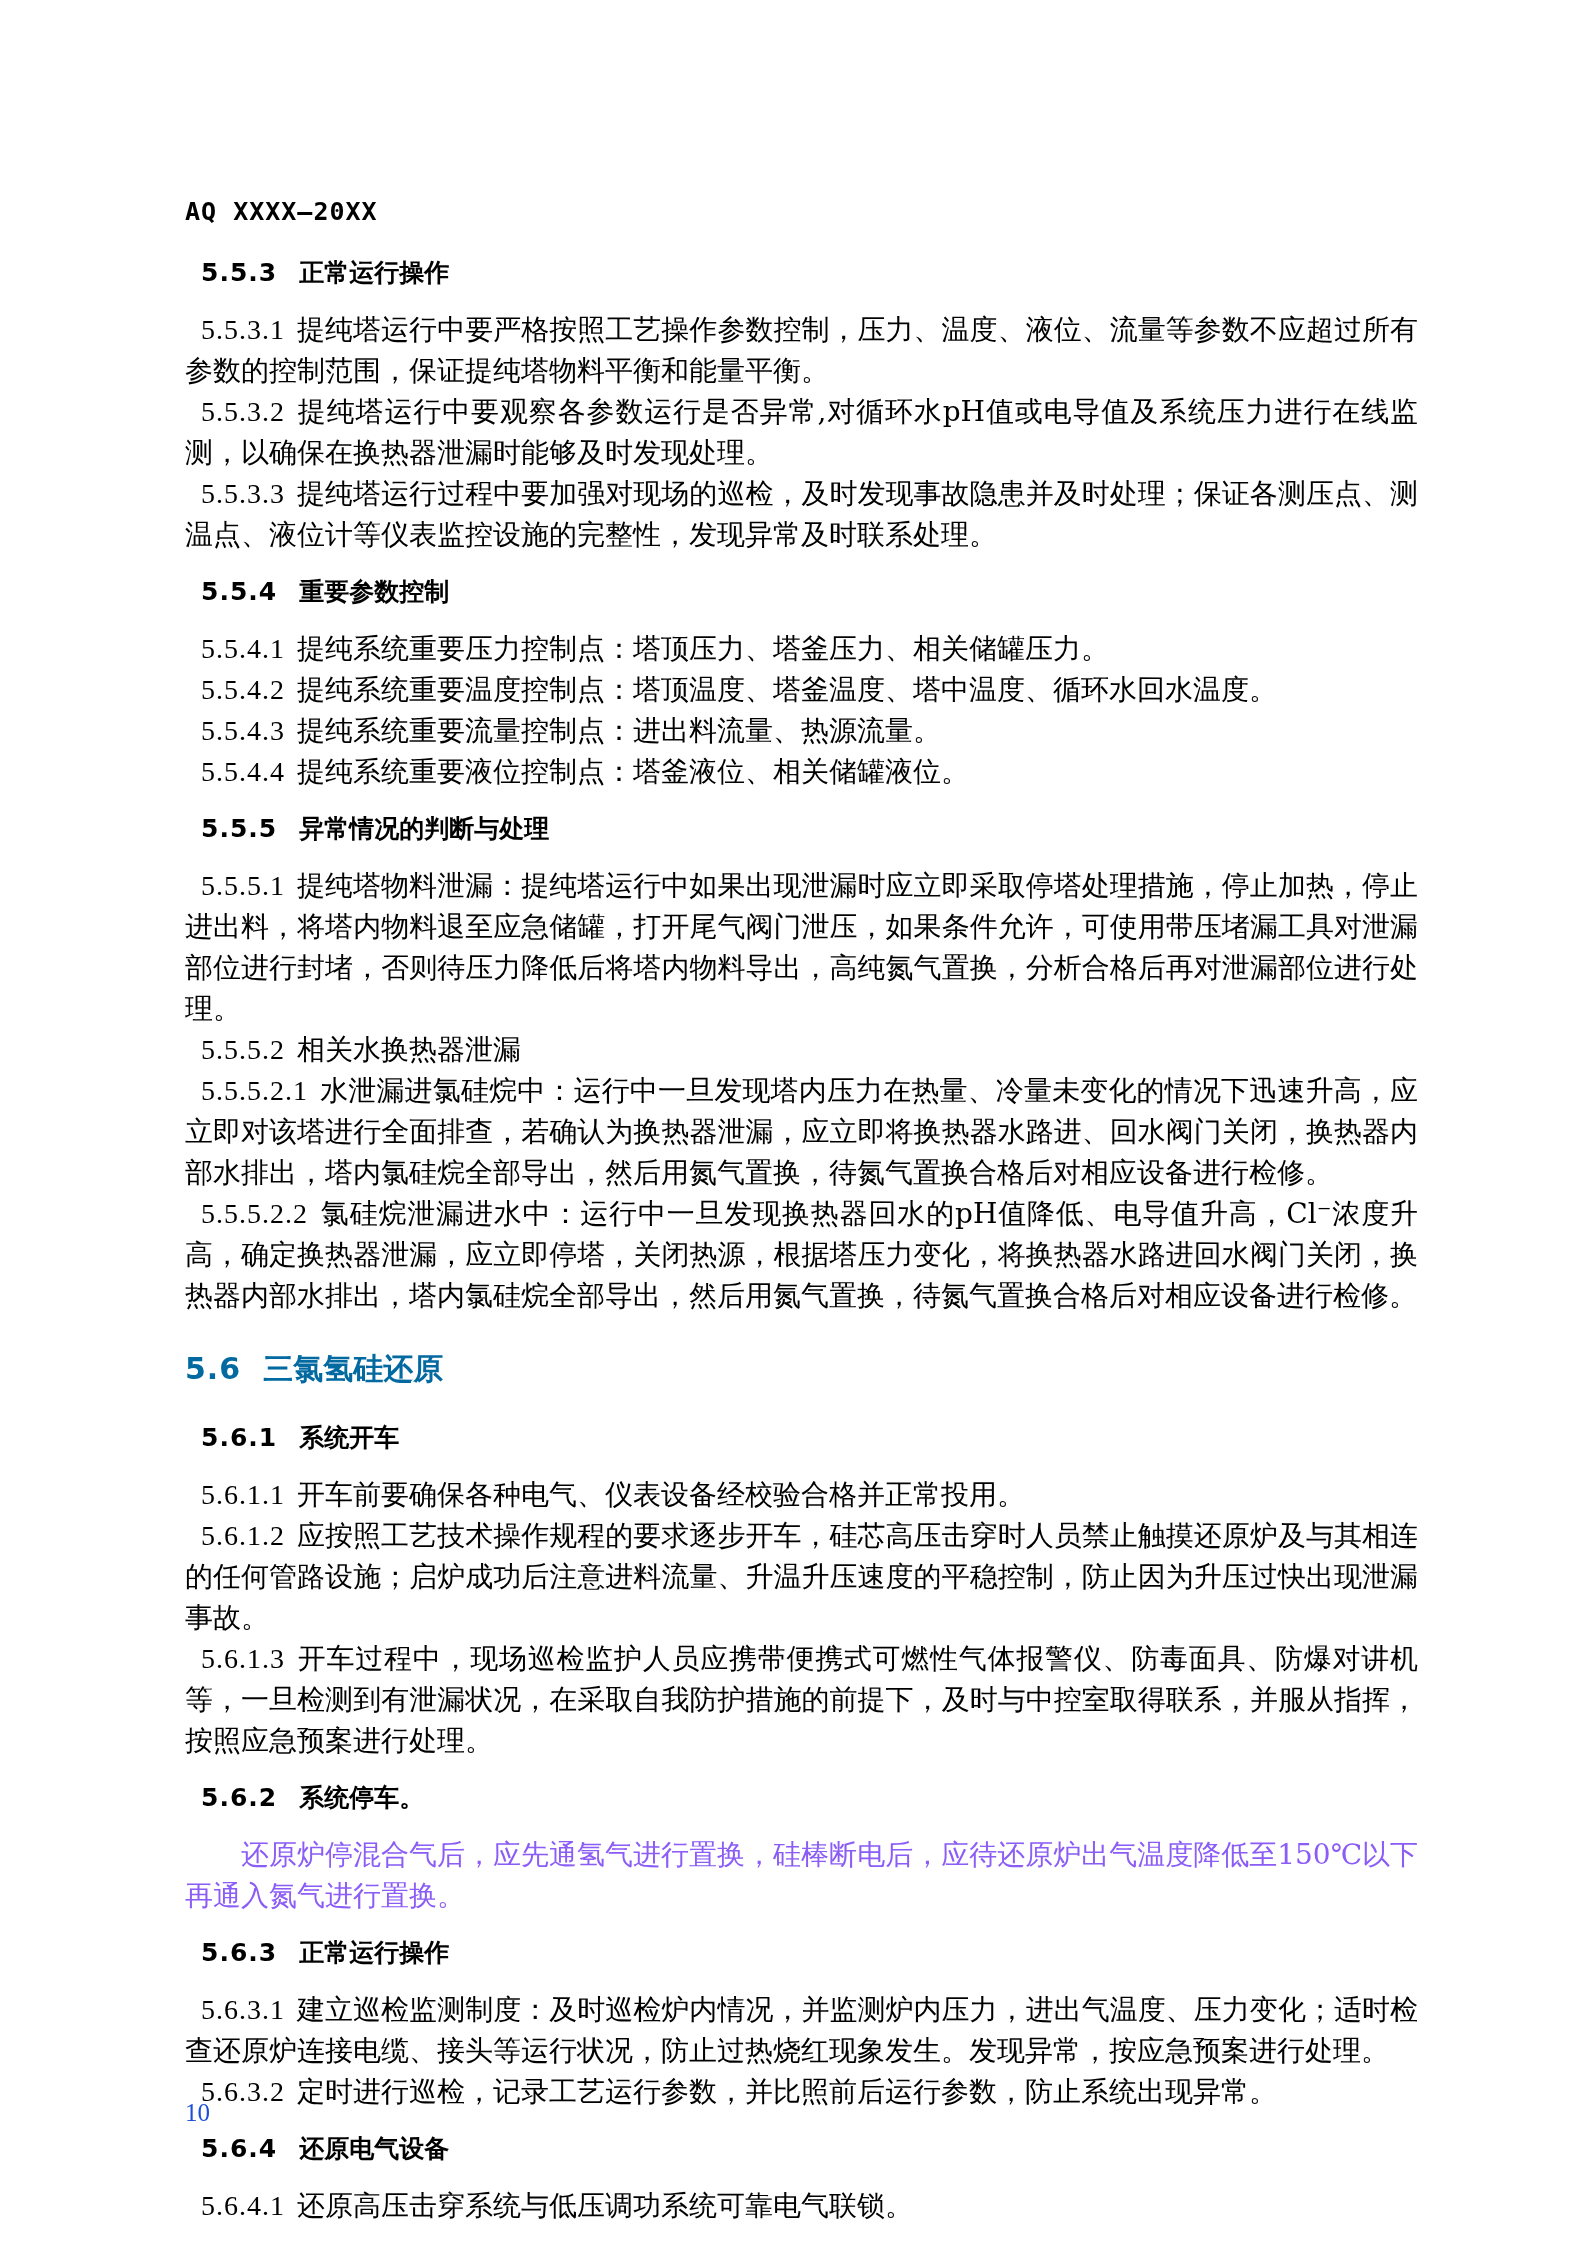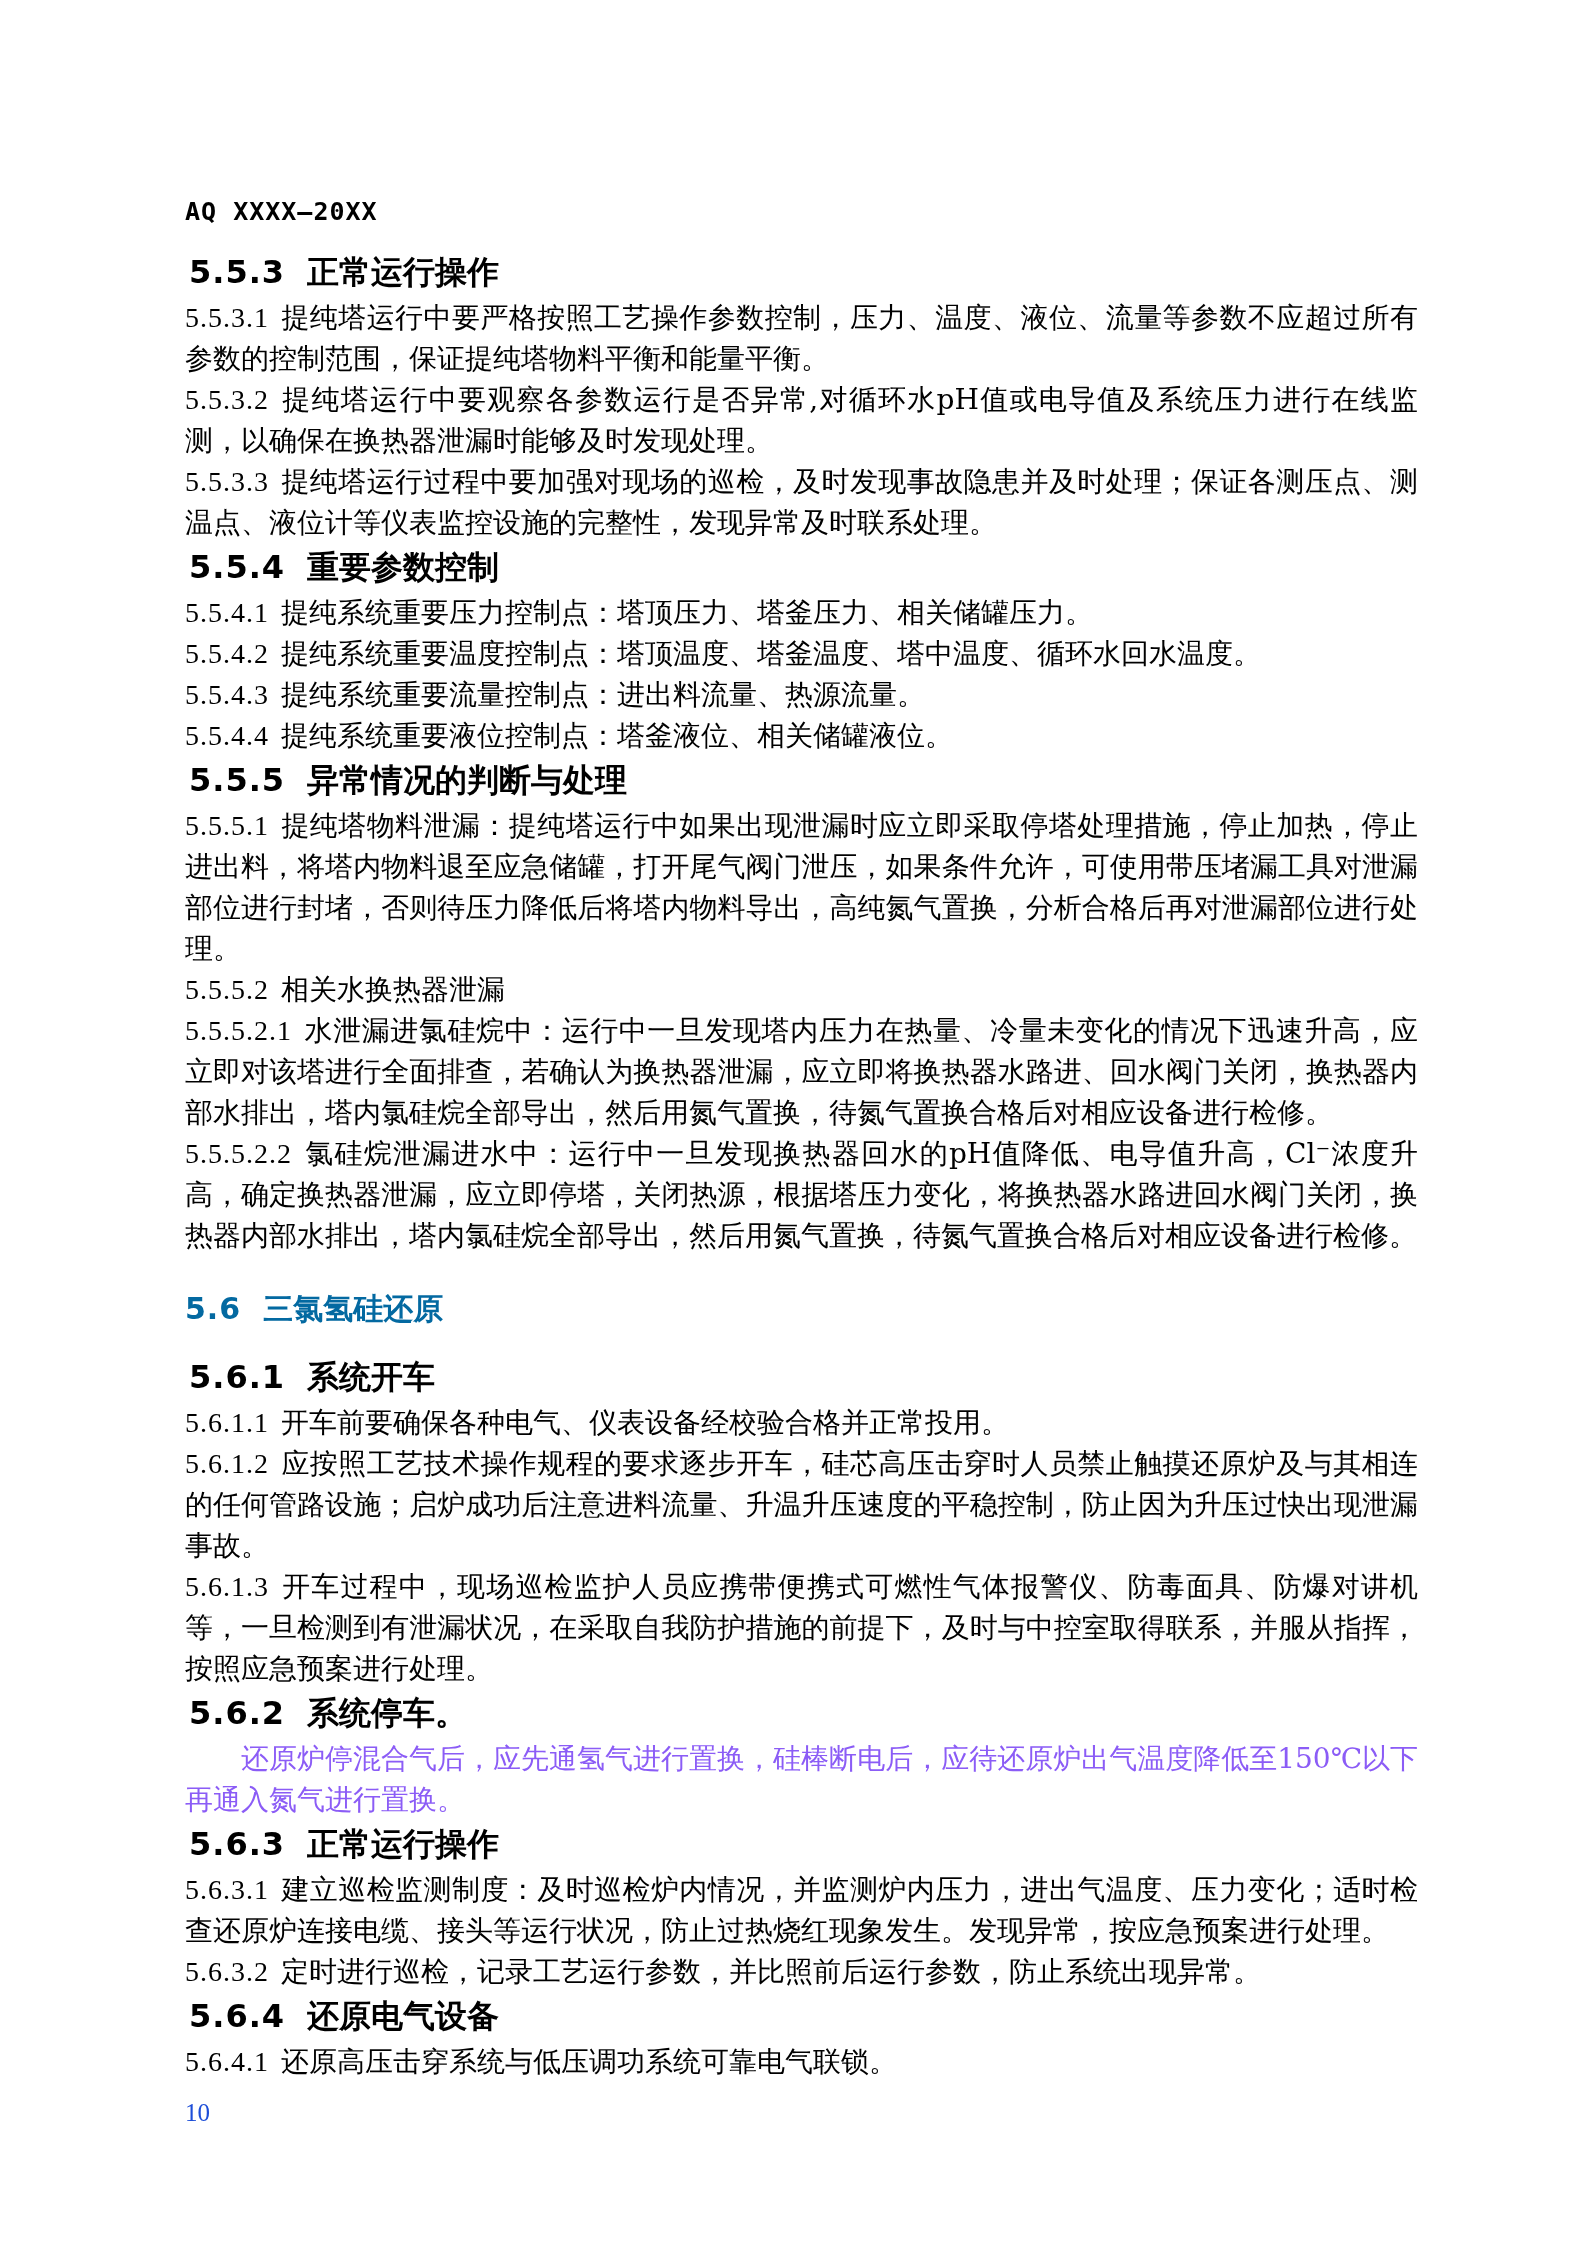--- a/index.html
+++ b/index.html
@@ -31,24 +31,24 @@
   .h1 {
     margin: 32px 0 0 0;
     font-family: "DejaVu Sans", "Liberation Sans", sans-serif;
     font-weight: 700;
     font-size: 30px;
     line-height: 41px;
     color: #0369a1;
   }
   
   .h2 {
-    margin: 4px;
+    margin: 16px;
     font-family: "DejaVu Sans", "Liberation Sans", sans-serif;
     font-weight: 700;
-    font-size: 32px;
+    font-size: 25px;
     line-height: 41px;
     color: #000;
   }
   .h2.after-header { margin-top: 25px; }
   .h2.after-section { margin-top: 28px; }
   .h1 .num, .h2 .num {
     font-family: "DejaVu Sans", "Liberation Sans", sans-serif;
     margin-right: 22px;
     letter-spacing: 1px;
   }
@@ -59,20 +59,21 @@
     font-size: 28px;
     line-height: 41px;
     text-align: justify;
     color: #000;
   }
   .para .num {
     font-family: "Liberation Serif", "DejaVu Serif", serif;
     margin-right: 12px;
     letter-spacing: 1px;
     white-space: nowrap;
+    margin-left: 16px;
   }
   .para-indent {
     margin: 0;
     font-family: "DejaVu Serif", "Liberation Serif", serif;
     font-weight: 400;
     font-size: 28px;
     line-height: 41px;
     text-align: justify;
     text-indent: 56px;
     color: #8b5cf6;

